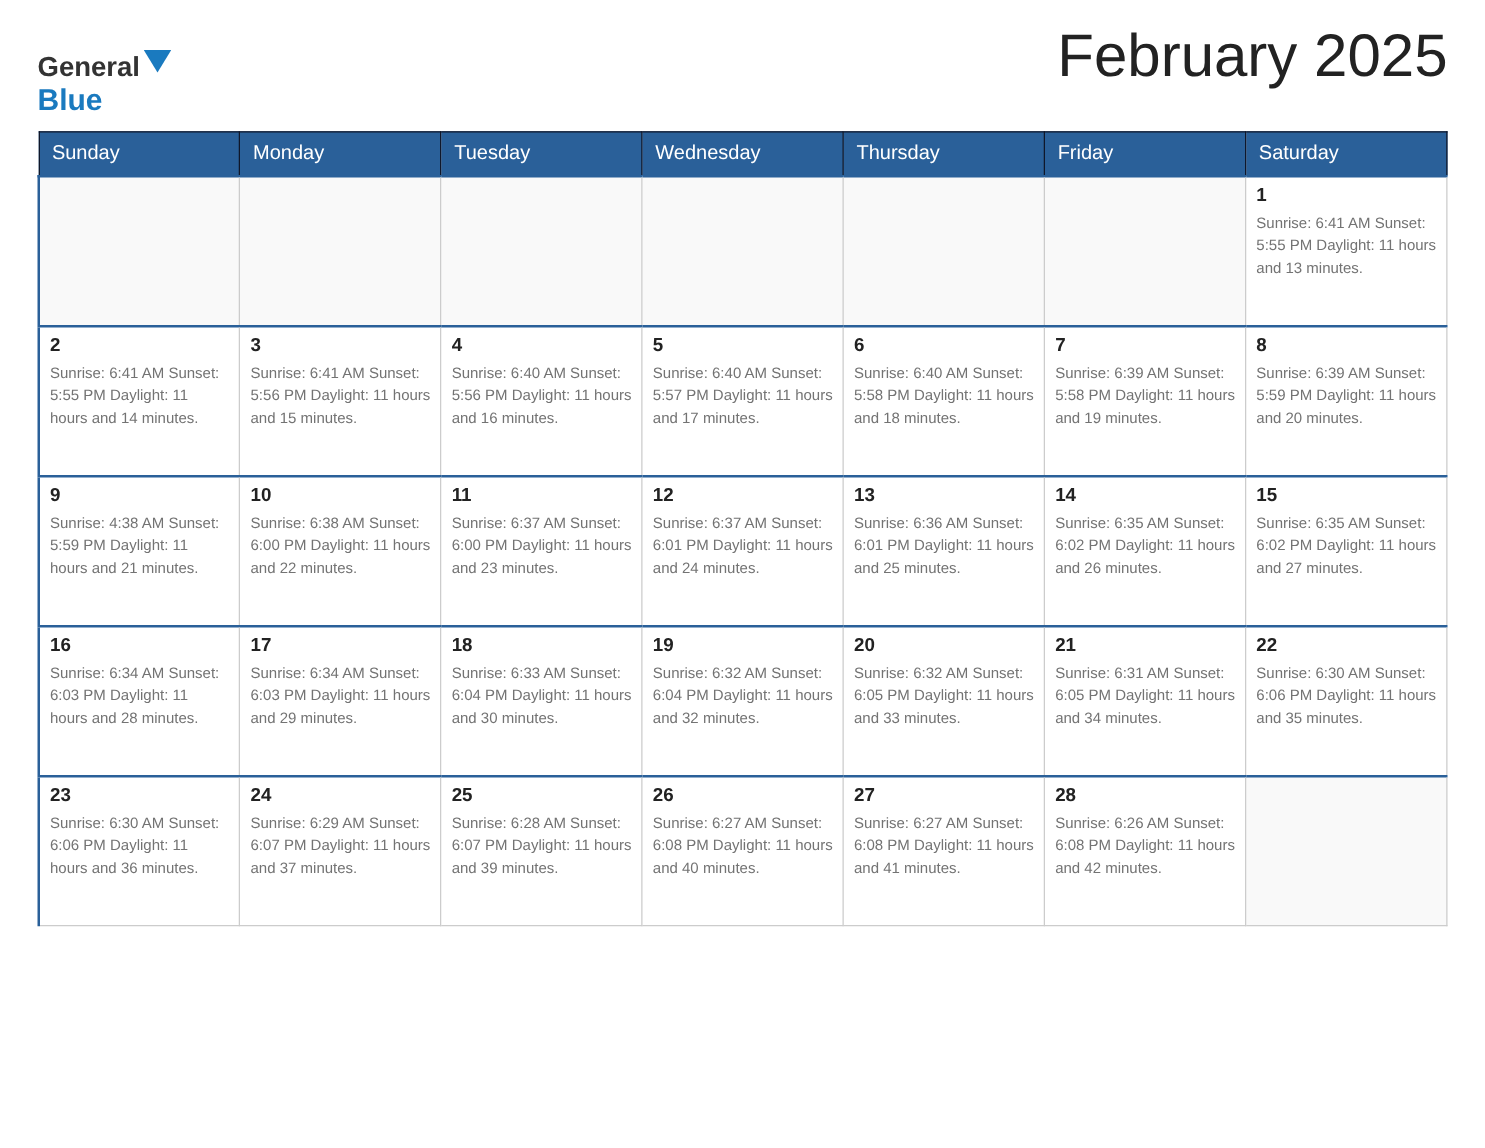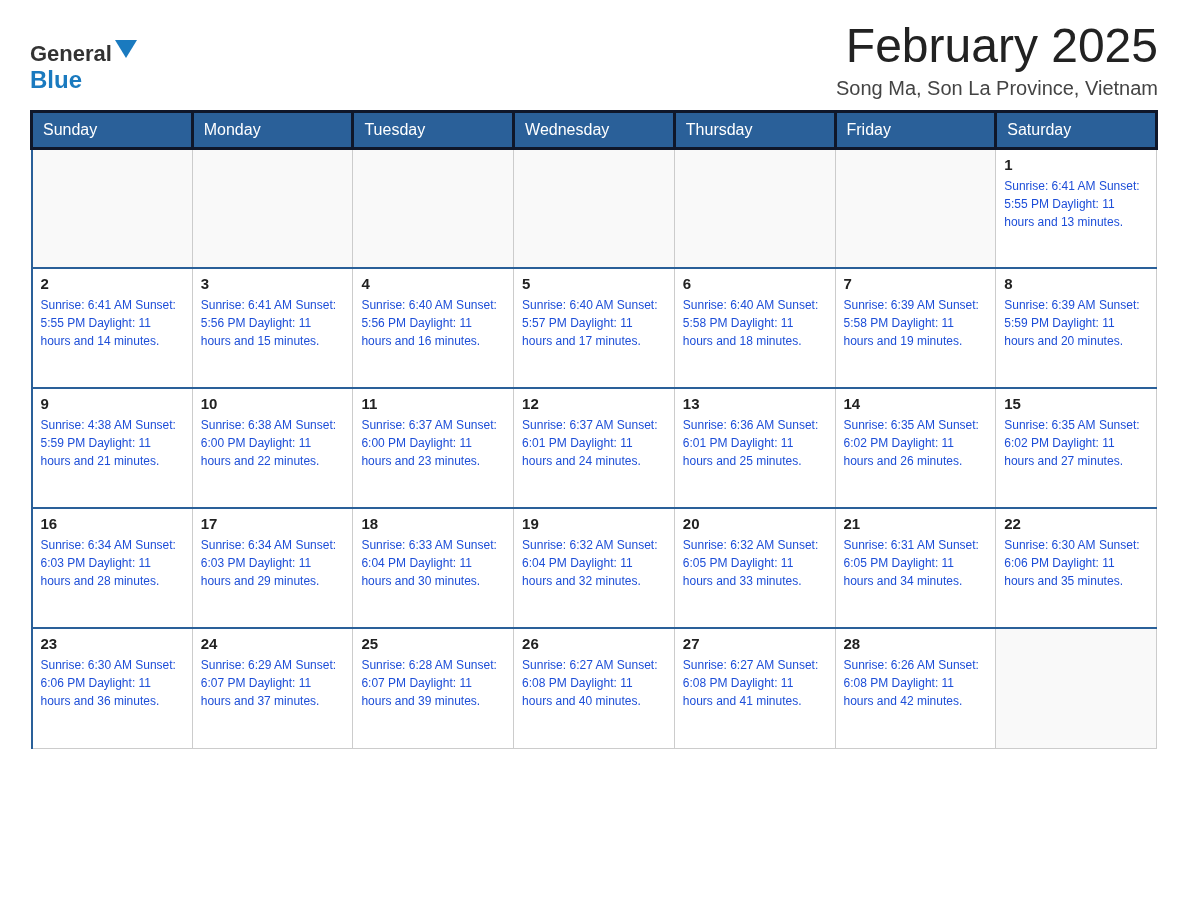--- a/index.html
+++ b/index.html
@@ -50,21 +50,21 @@
       border-collapse: collapse;
       margin-top: 8px;
     }
     .calendar th {
       background-color: #2a6099;
       color: #fff;
       padding: 8px 10px;
       text-align: left;
       font-size: 16px;
       font-weight: normal;
-      border: 3px solid #0f172a;
+      border: 1px solid #0f172a;
     }
     .calendar td {
       border: 1px solid #ccc;
       vertical-align: top;
       padding: 6px 8px;
       width: 14.28%;
       min-height: 110px;
       height: 120px;
       background: #fff;
     }
@@ -72,21 +72,21 @@
       background: #f9f9f9;
     }
     .day-number {
       font-size: 15px;
       font-weight: bold;
       color: #222;
       margin-bottom: 4px;
     }
     .day-info {
       font-size: 12px;
-      color: #1d4ed8;
+      color: #737373;
       line-height: 1.5;
     }
     .calendar tr td:first-child {
       border-left: 2px solid #2a6099;
     }
     .week-row td {
       border-top: 2px solid #2a6099;
     }
   </style>
 </head>
@@ -103,21 +103,20 @@
           </svg>
         </span>
       </div>
       <div>
         <span class="logo-text-blue">Blue</span>
       </div>
     </div>
   </div>
   <div class="title-area">
     <div class="month-title">February 2025</div>
-    <div class="location">Song Ma, Son La Province, Vietnam</div>
   </div>
 </div>
 
 <table class="calendar">
   <thead>
     <tr>
     <th>Sunday</th>
         <th>Monday</th>
         <th>Tuesday</th>
         <th>Wednesday</th>

